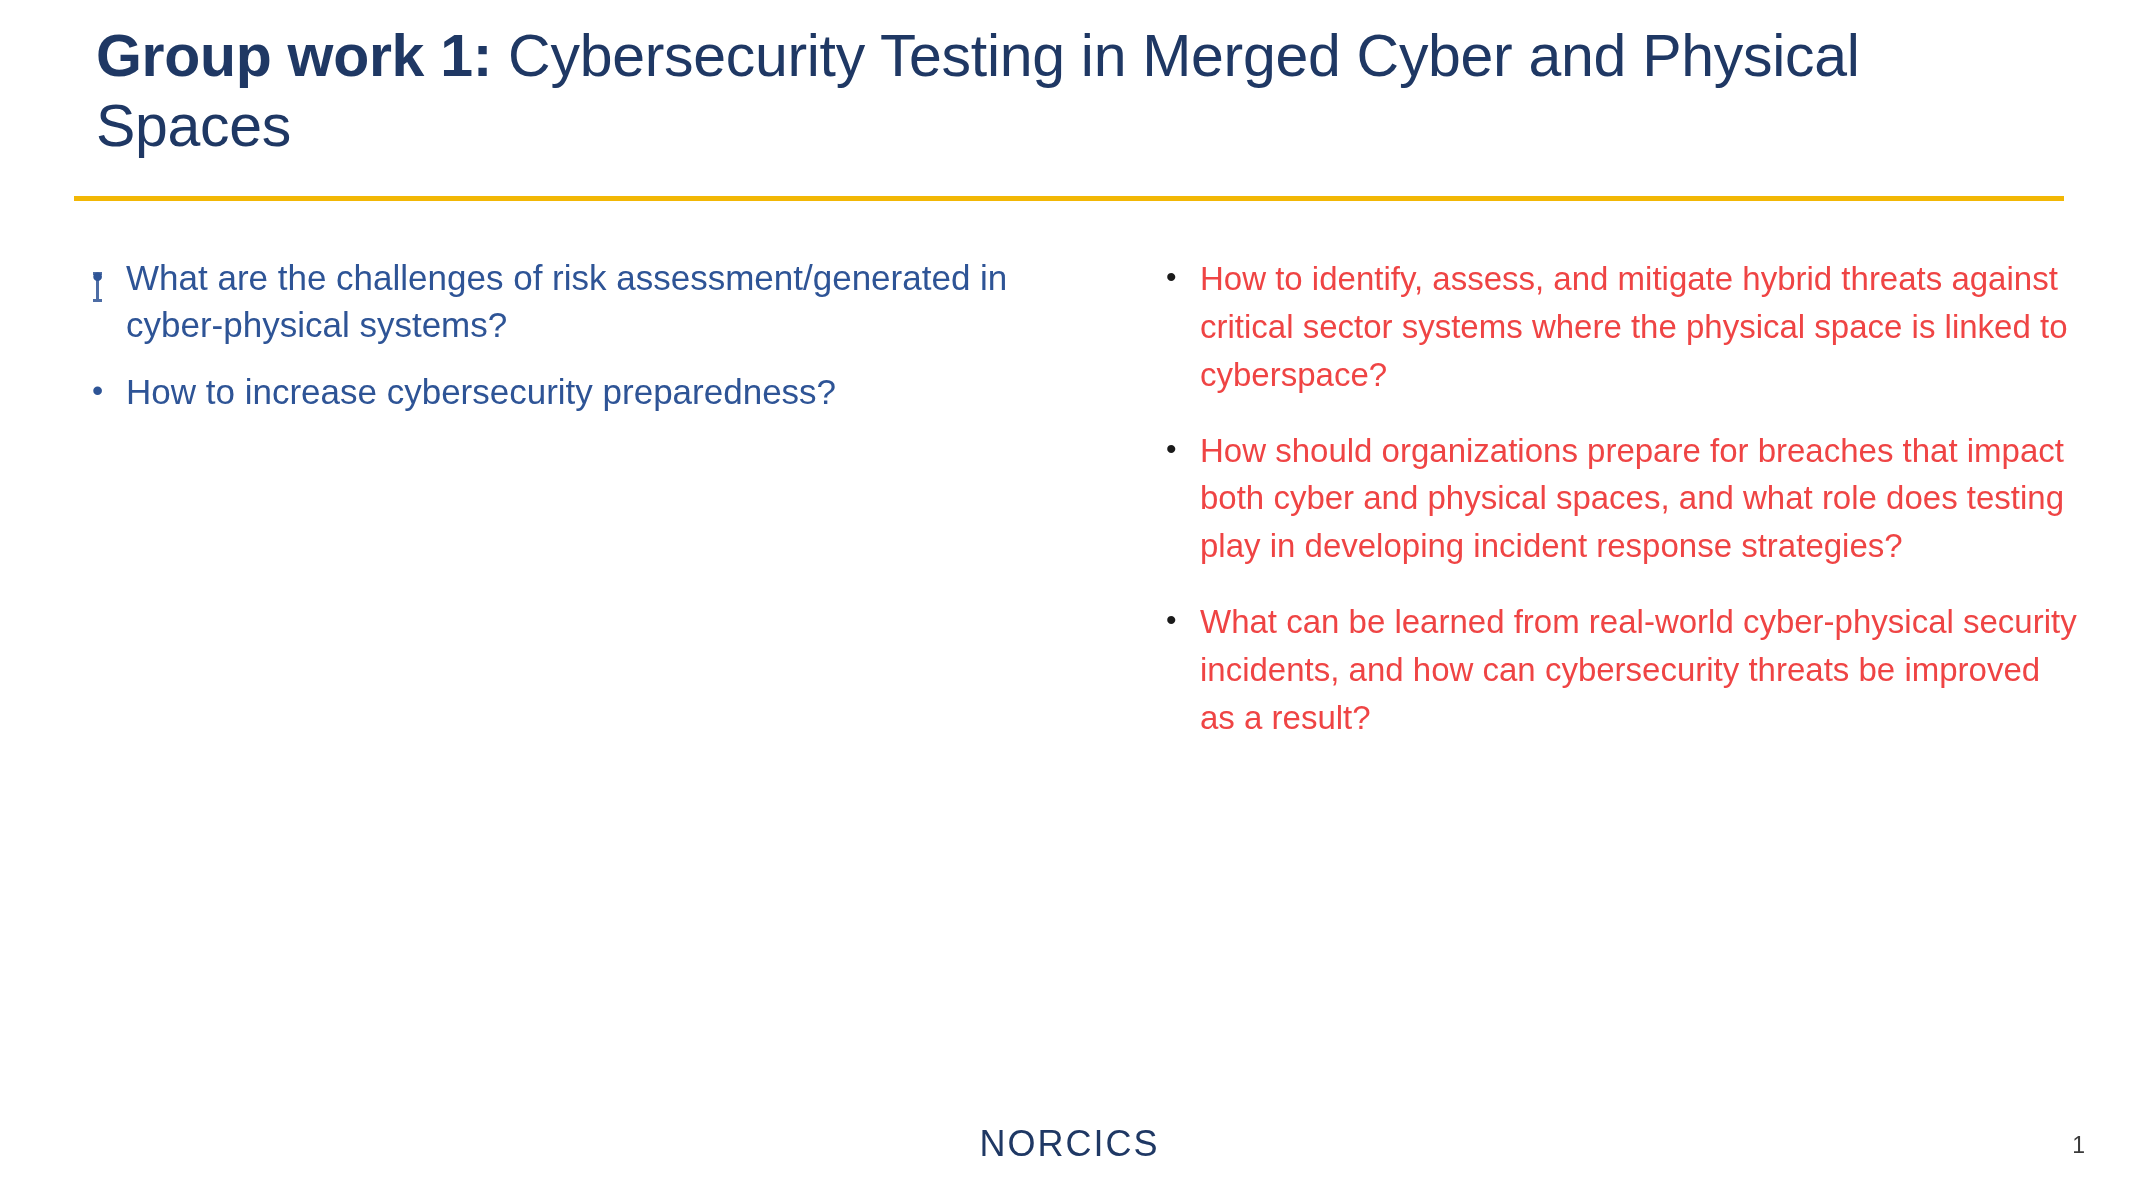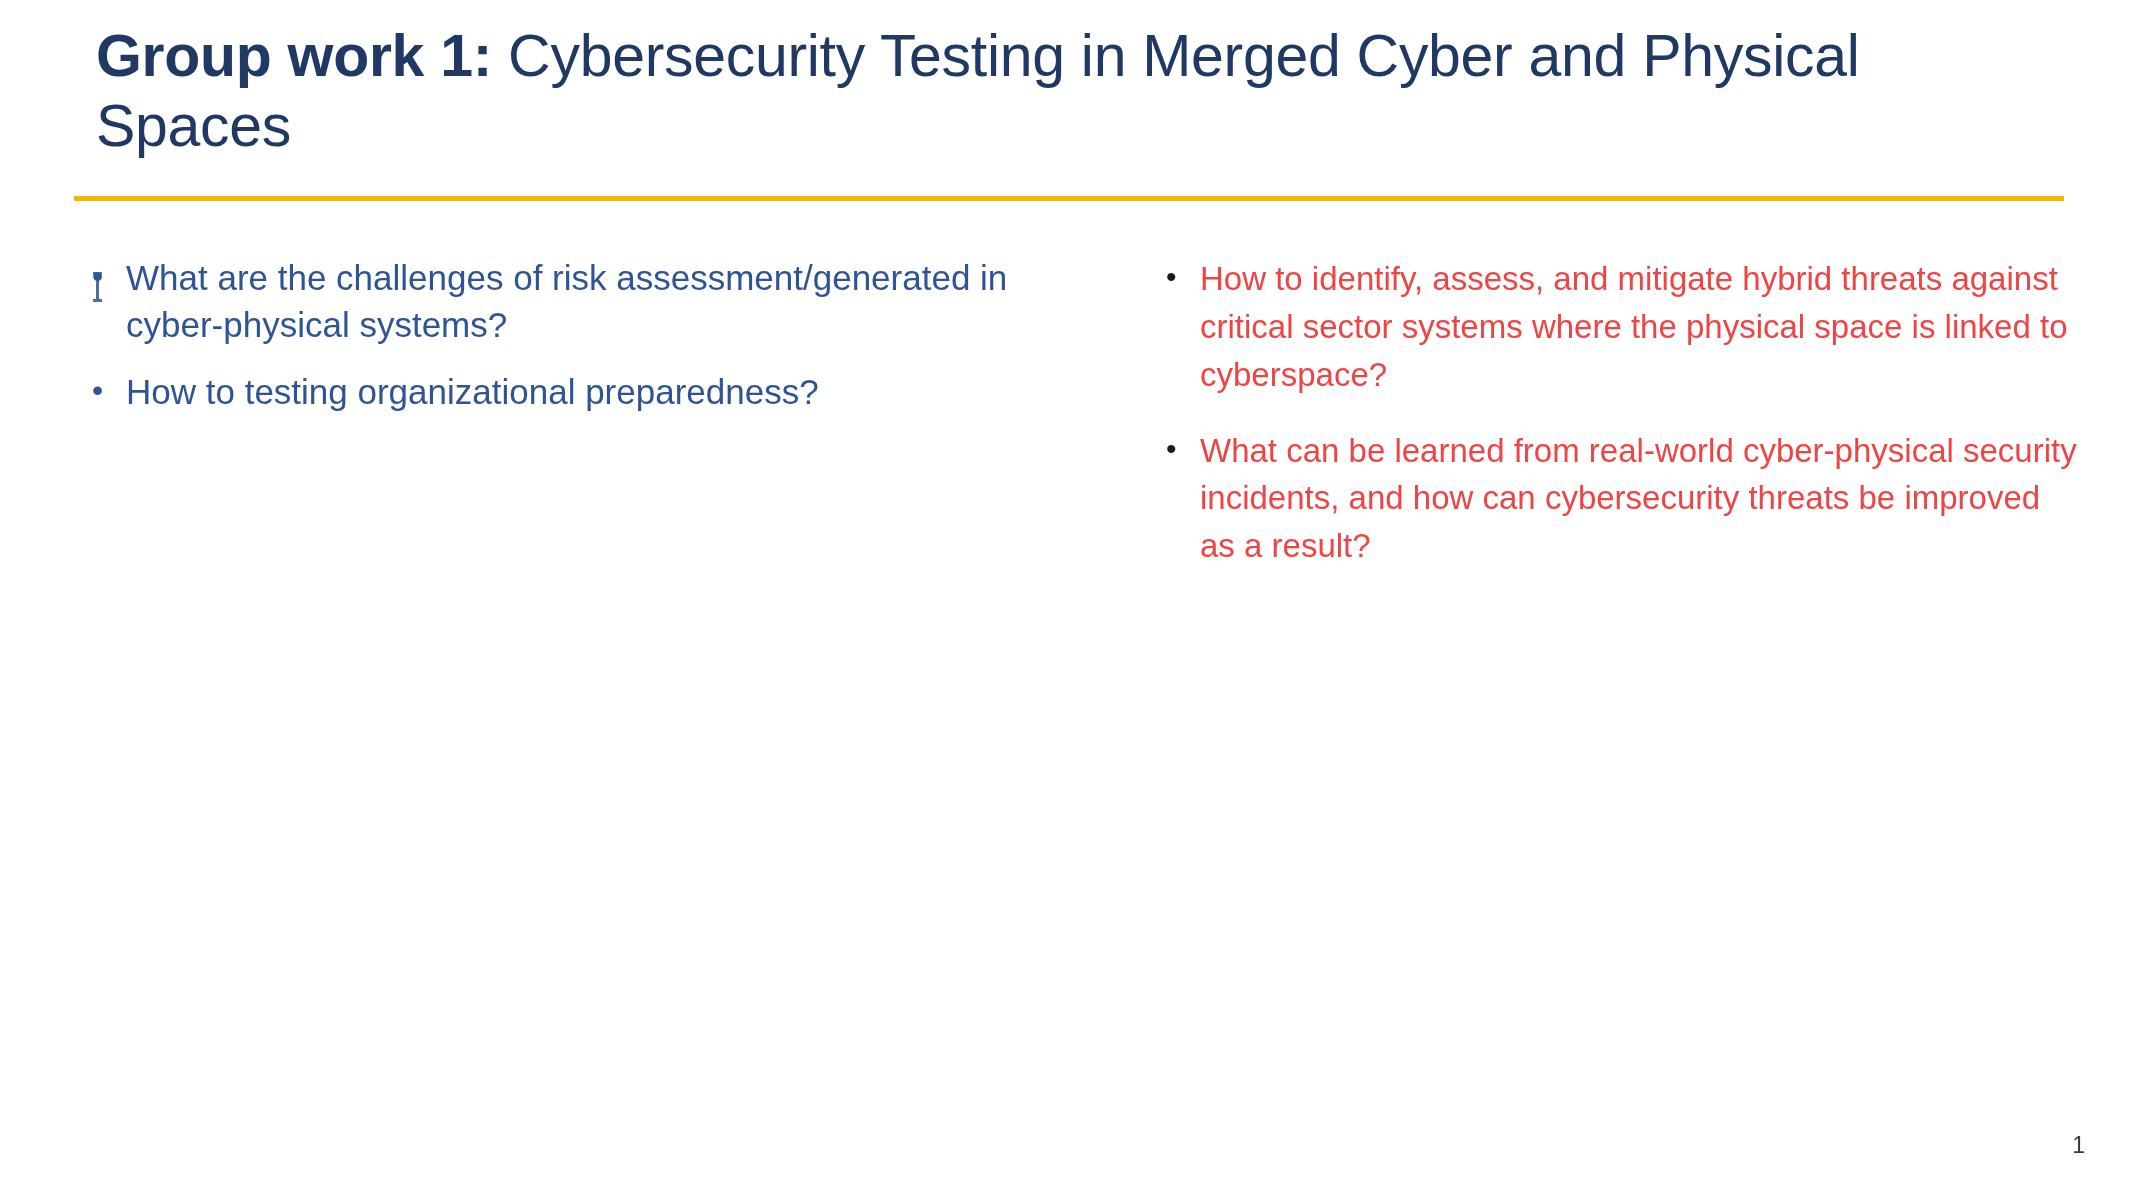--- a/index.html
+++ b/index.html
@@ -164,30 +164,32 @@
     <div class="title-text"><span class="strong">Group work 1:</span><span> Cybersecurity Testing in Merged Cyber and Physical Spaces</span></div>
   </div>
 
   <div class="title-rule"></div>
 
   <div class="columns">
 
     <div class="col col-left">
       <ul class="bullets">
         <li>What are the challenges of risk assessment/generated in cyber-physical systems?</li>
-        <li>How to testing organizational preparedness?</li>
+        <li>How to increase cybersecurity preparedness?</li>
       </ul>
     </div>
 
     <div class="col col-right">
       <ul class="bullets">
         <li>How to identify, assess, and mitigate hybrid threats against critical sector systems where the physical space is linked to cyberspace?</li>
+        <li>How should organizations prepare for breaches that impact both cyber and physical spaces, and what role does testing play in developing incident response strategies?</li>
         <li>What can be learned from real-world cyber-physical security incidents, and how can cybersecurity threats be improved as a result?</li>
       </ul>
     </div>
 
   </div>
 
   <div class="caret-artifact"></div>
 
+  <div class="footer-logo">NORCICS</div>
   <div class="slide-number">1</div>
 
 </div>
 
 </body></html>

